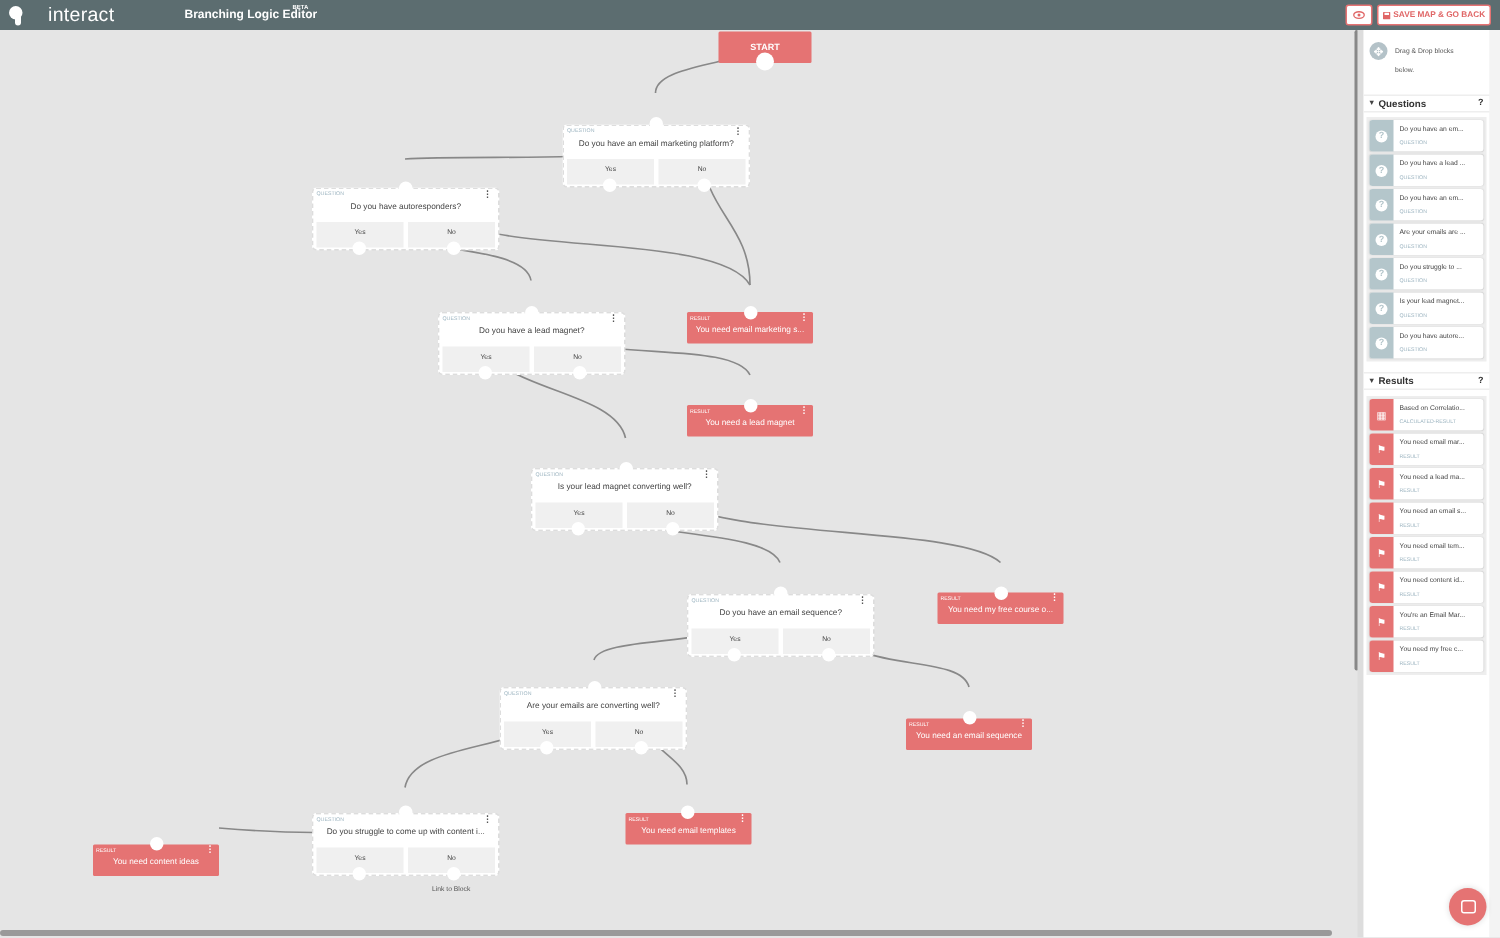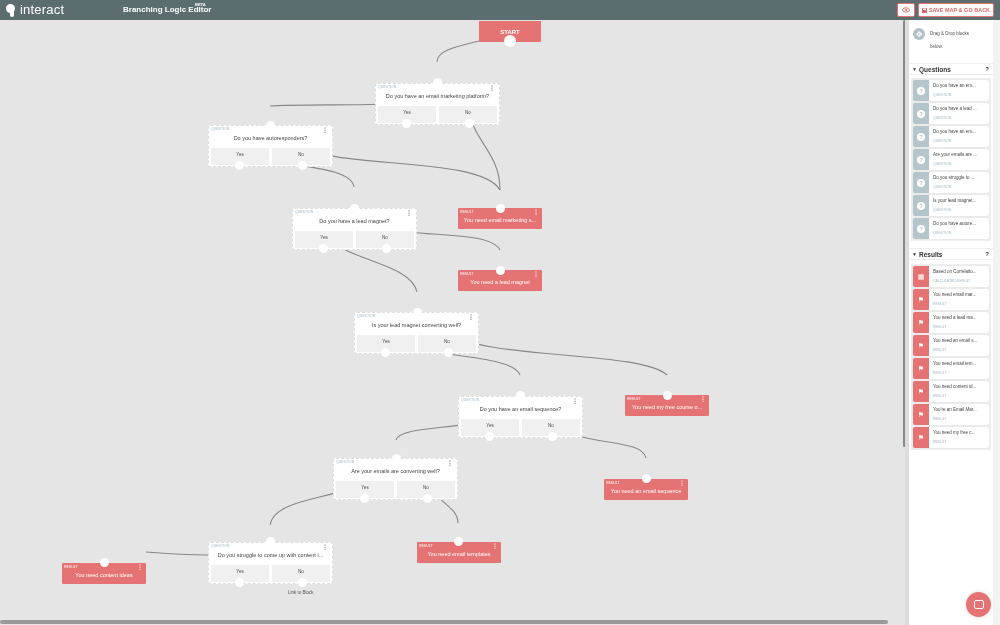--- a/index.html
+++ b/index.html
@@ -5,21 +5,21 @@
   * { box-sizing: border-box; margin: 0; padding: 0; }
   html, body { width: 1000px; height: 625px; overflow: hidden; font-family: "Liberation Sans", sans-serif; }
   body { position: relative; background: #e5e5e5; }
 
   
   .topbar { position: absolute; left: 0; top: 0; width: 1000px; height: 20px; background: #5c6d70; }
   .logo { position: absolute; left: 6px; top: 2px; display: flex; align-items: center; color: #fff; }
   .logo-mark { width: 11px; height: 14px; position: relative; margin-right: 3px; }
   .logo-mark .dot { position: absolute; left: 0; top: 1px; width: 9px; height: 9px; border-radius: 50%; background: #fff; }
   .logo-mark .stem { position: absolute; left: 4px; top: 6px; width: 4px; height: 8px; border-radius: 2px; background: #fff; }
-  .logo-text { font-size: 13px; font-weight: normal; letter-spacing: 0.2px; }
+  .logo-text { font-size: 13px; font-weight: normal; letter-spacing: 0.2px; margin-left: 12px; }
   .app-title { position: absolute; left: 123px; top: 5px; font-size: 8px; font-weight: bold; color: #fff; text-align: center; }
   .beta { position: absolute; left: 195px; top: 2px; font-size: 4px; font-weight: bold; color: #fff; }
   .btn-preview { position: absolute; left: 897px; top: 3px; width: 18px; height: 14px; border: 1px solid #e57373; background: #fff; border-radius: 2px; display: flex; align-items: center; justify-content: center; }
   .btn-save { position: absolute; left: 918px; top: 3px; width: 76px; height: 14px; border: 1px solid #e57373; background: #fff; border-radius: 2px; color: #e06666; font-size: 5.5px; font-weight: bold; display: flex; align-items: center; justify-content: center; gap: 2px; }
 
   
   .canvas { position: absolute; left: 0; top: 20px; width: 905px; height: 605px; background: #e5e5e5; overflow: hidden; }
   svg.links { position: absolute; left: 0; top: -20px; width: 905px; height: 625px; pointer-events: none; }
   .vscroll { position: absolute; left: 903px; top: 20px; width: 3px; height: 427px; background: #888; border-radius: 2px; }
   .hscroll { position: absolute; left: 0; top: 620px; width: 888px; height: 4px; background: #999; border-radius: 2px; }

